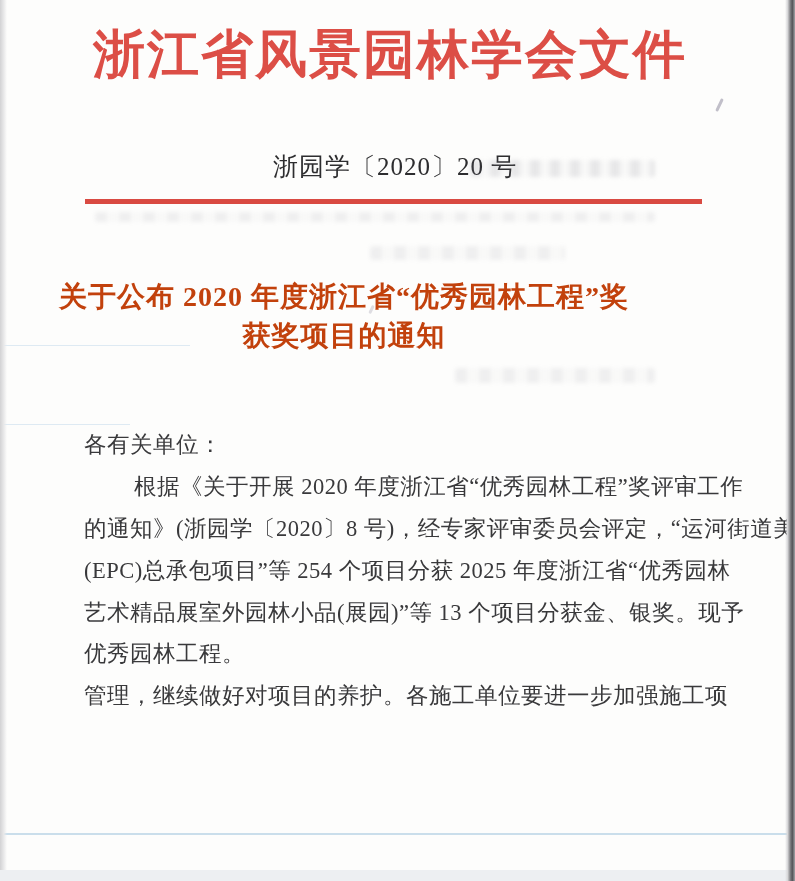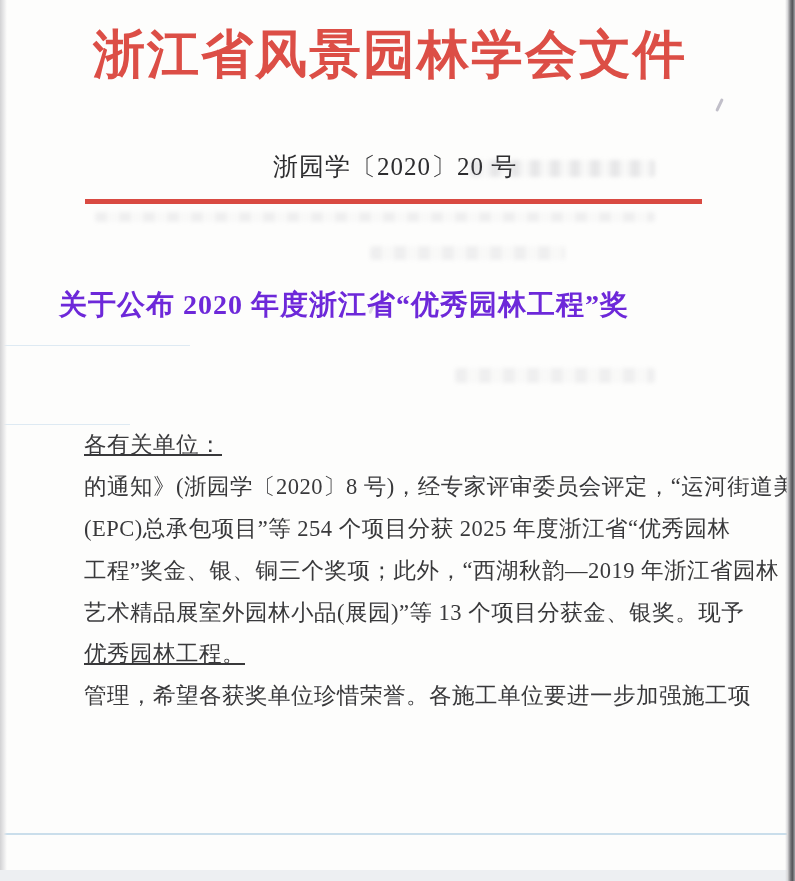--- a/index.html
+++ b/index.html
@@ -65,68 +65,67 @@
     letter-spacing: 1px;
   }
   .red-rule {
     position: absolute; top: 199px; left: 85px; width: 617px; height: 5px;
     background: #d94a42;
   }
   .doc-title {
     position: absolute; top: 277px; left: 0; width: 688px;
     text-align: center;
     font-size: 28px; font-weight: 600;
-    color: #6d28d9;
+    color: #c2410c;
     line-height: 39px;
     letter-spacing: 1px;
-    margin-top: 8px;
   }
   .doc-body {
     position: absolute; top: 424px; left: 84px; width: 628px;
     font-size: 22.5px;
     color: #39393b;
     line-height: 41.9px;
     letter-spacing: 0.5px;
   }
   .bline {
     text-align: justify;
     text-align-last: justify;
     height: 41.9px;
     white-space: nowrap;
   }
   .bline.left {
     text-align: right;
     text-align-last: left;
-    text-decoration: underline;
   }
   .bline.indent { text-indent: 50px; }
 </style>
 </head>
 <body>
 
 <div id="scan-page">
 
   <div class="masthead">浙江省风景园林学会文件</div>
 
   <div class="doc-number">浙园学〔2020〕20 号</div>
 
   <div class="red-rule"></div>
 
   <div class="doc-title">
     <div>关于公布 2020 年度浙江省“优秀园林工程”奖</div>
+    <div>获奖项目的通知</div>
   </div>
 
   <div class="doc-body">
     <div class="bline left">各有关单位：</div>
+    <div class="bline indent">根据《关于开展 2020 年度浙江省“优秀园林工程”奖评审工作</div>
     <div class="bline">的通知》(浙园学〔2020〕8 号)，经专家评审委员会评定，“运河街道美</div>
     <div class="bline">(EPC)总承包项目”等 254 个项目分获 2025 年度浙江省“优秀园林</div>
-    <div class="bline">工程”奖金、银、铜三个奖项；此外，“西湖秋韵—2019 年浙江省园林</div>
     <div class="bline">艺术精品展室外园林小品(展园)”等 13 个项目分获金、银奖。现予</div>
     <div class="bline left">优秀园林工程。</div>
-    <div class="bline">管理，希望各获奖单位珍惜荣誉。各施工单位要进一步加强施工项</div>
+    <div class="bline">管理，继续做好对项目的养护。各施工单位要进一步加强施工项</div>
   </div>
 
   <div class="bleedthrough bleed-a" style="top:160px; left:470px; width:185px; height:17px;"></div>
   <div class="bleedthrough bleed-b" style="top:212px; left:95px; width:560px; height:10px;"></div>
   <div class="bleedthrough bleed-b" style="top:246px; left:370px; width:195px; height:14px;"></div>
   <div class="bleedthrough bleed-b" style="top:368px; left:455px; width:200px; height:15px;"></div>
 
   <div class="scan-line-faint" style="top:345px; left:0; width:190px;"></div>
   <div class="scan-line-faint" style="top:424px; left:0; width:130px;"></div>
   <div class="scan-line-blue" style="top:833px; left:0; width:787px;"></div>

